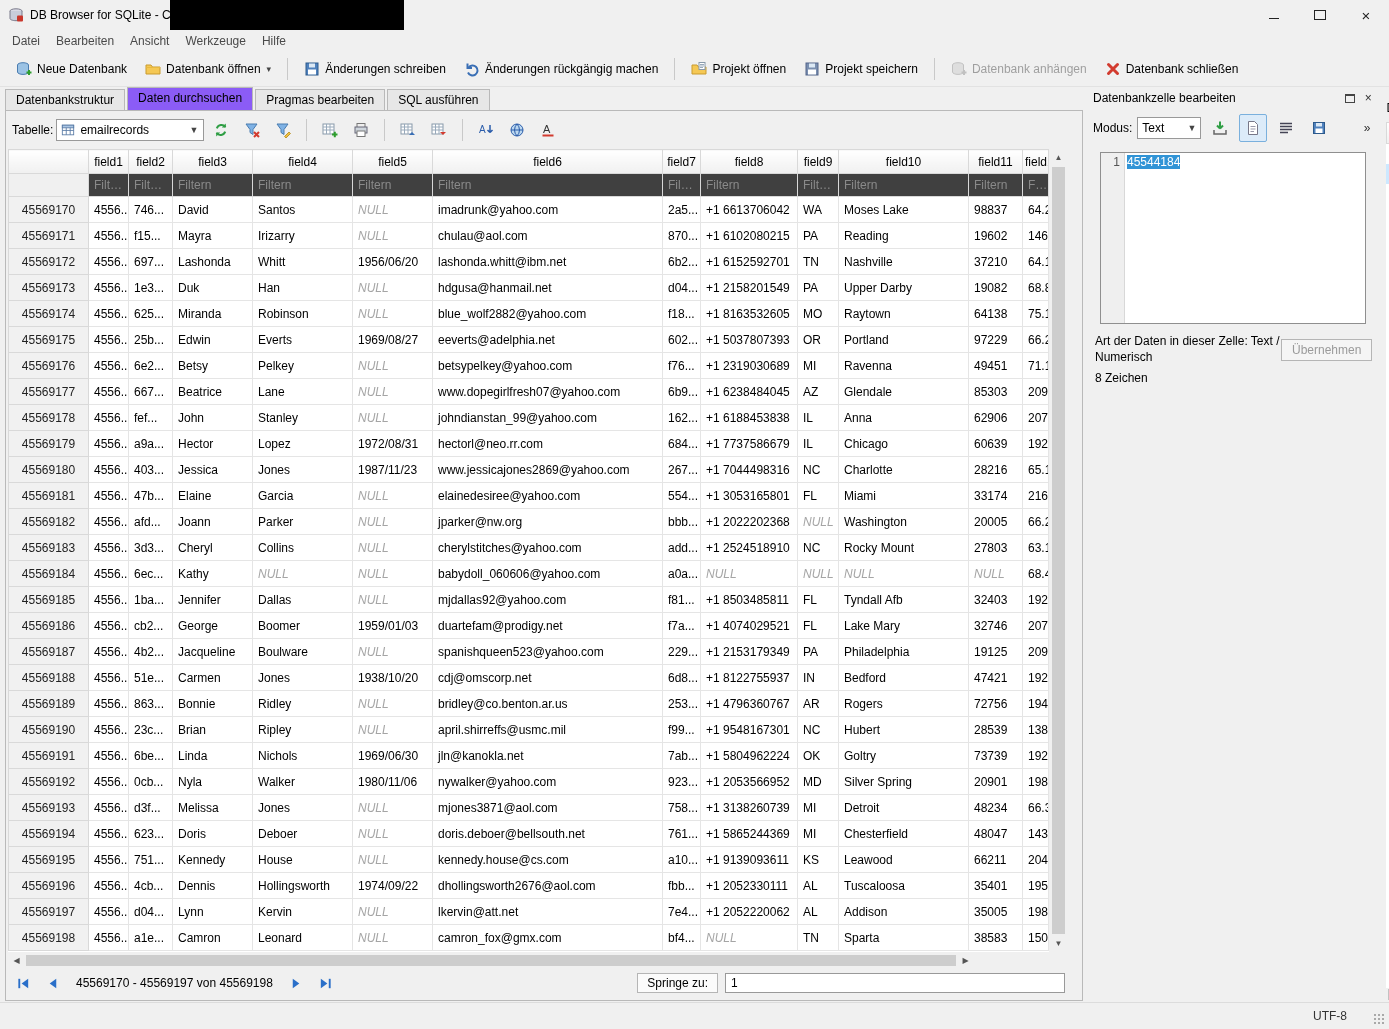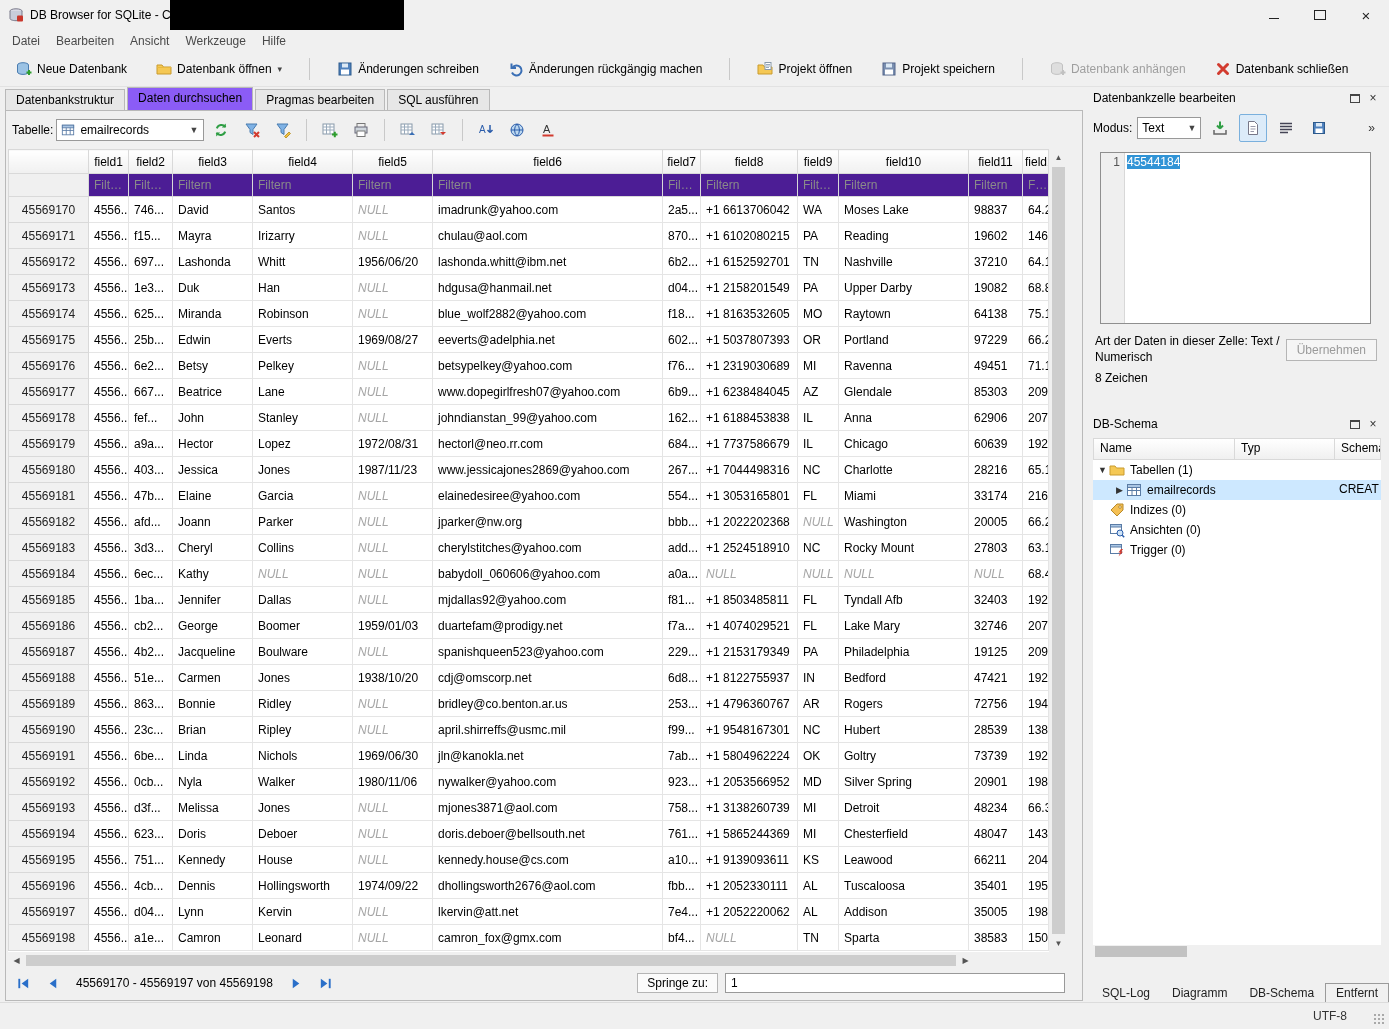--- a/index.html
+++ b/index.html
@@ -16,21 +16,21 @@
   .win-btn{width:46px;height:30px;display:flex;align-items:center;justify-content:center;color:#222;font-size:13px}
   .max-glyph{width:10px;height:8px;border:1px solid #222}
   .min-glyph{width:10px;height:1px;background:#222;margin-top:6px}
   .close-glyph{font-size:15px;line-height:1}
 
   
   .menubar{position:absolute;top:30px;left:0;right:0;height:22px;display:flex;align-items:center;padding-left:4px}
   .menu-item{padding:3px 8px;color:#4a4a4a}
 
   
-  .toolbar{position:absolute;top:52px;left:0;right:0;height:34px;display:flex;align-items:center;padding:0 8px;gap:13px;border-bottom:1px solid #e2e2e2}
+  .toolbar{position:absolute;top:52px;left:0;right:0;height:34px;display:flex;align-items:center;padding:0 8px;gap:2px;border-bottom:1px solid #e2e2e2}
   .tbtn{display:flex;align-items:center;gap:5px;padding:4px 7px;white-space:nowrap;border:1px solid transparent;border-radius:2px}
   .tbtn.disabled{color:#9f9f9f}
   .tbtn.disabled svg{opacity:.45;filter:grayscale(1)}
   .caret{font-size:9px;color:#444;margin-left:1px}
   .tsep{width:1px;height:22px;background:#c9c9c9;margin:0 6px}
 
   
   .left-pane{position:absolute;left:5px;top:88px;width:1078px;height:913px}
   .tabbar{display:flex;height:22px;align-items:flex-end}
   .main-tab{padding:3px 10px 4px;border:1px solid #b9b9b9;border-bottom:none;background:#e7e7e7;margin-right:2px;box-sizing:border-box;height:21px;white-space:nowrap}
@@ -42,21 +42,21 @@
   .combo{display:flex;align-items:center;height:22px;width:148px;background:#fff;border:1px solid #999;padding:0 2px 0 4px;gap:5px;box-sizing:border-box}
   .combo .arrow-zone{margin-left:auto;width:15px;display:flex;align-items:center;justify-content:center;color:#444;font-size:9px}
   .ibtn{width:26px;height:26px;display:flex;align-items:center;justify-content:center;border:1px solid transparent;border-radius:2px}
   .filter-box{width:266px;height:22px;border:1px solid #999;padding:0 6px;font:12px "Liberation Sans",sans-serif;box-sizing:border-box;margin-left:6px}
 
   
   .grid-wrap{position:absolute;left:2px;top:38px;width:1041px;height:803px;background:#fff;overflow:hidden}
   table.grid{border-collapse:collapse;table-layout:fixed;width:1040px}
   .grid th{height:23px;background:linear-gradient(#ffffff,#f0f0f0);border:1px solid #d9d9d9;font-weight:normal;overflow:hidden;white-space:nowrap;padding:0 2px}
   .grid td{height:26px;border-right:1px solid #e5e5e5;border-bottom:1px solid #e5e5e5;padding:0 5px;white-space:nowrap;overflow:hidden;box-sizing:border-box}
-  .grid tr.filter-row td{height:23px;color:#8a8a8a;background:#4c1d95;border:1px solid #d9d9d9;text-overflow:ellipsis}
+  .grid tr.filter-row td{height:23px;color:#8a8a8a;background:#404040;border:1px solid #d9d9d9;text-overflow:ellipsis}
   .grid tr.filter-row td.corner{background:#f0f0f0}
   .grid th.corner{background:linear-gradient(#ffffff,#f0f0f0)}
   .grid td.rowhdr{background:#f1f1f1;border:1px solid #d9d9d9;text-align:center;color:#222}
   .grid td.null{color:#a5a5a5;font-style:italic}
 
   
   .vscroll{position:absolute;left:1044px;top:38px;width:17px;height:803px;background:#f0f0f0;display:flex;flex-direction:column;align-items:center}
   .vscroll .sb-arrow,.hscroll .sb-arrow{width:17px;height:17px;display:flex;align-items:center;justify-content:center;color:#555;font-size:8px;flex:none}
   .vscroll .thumb{flex:1;width:13px;background:#cdcdcd;margin:1px 0}
   .hscroll{position:absolute;left:2px;top:842px;width:1059px;height:15px;background:#f0f0f0;display:flex;align-items:center}
@@ -65,21 +65,21 @@
 
   
   .record-nav{position:absolute;left:2px;width:1059px;top:858px;height:28px;display:flex;align-items:center;gap:3px;padding:0 2px;box-sizing:border-box}
   .nbtn{width:24px;height:22px;display:flex;align-items:center;justify-content:center;border:1px solid transparent;border-radius:2px}
   .range-text{margin:16px 8px;white-space:nowrap}
   .goto-group{margin-left:auto;display:flex;align-items:center;gap:7px}
   .goto-label{border:1px solid #b5b5b5;padding:2px 9px;background:#fbfbfb;white-space:nowrap}
   .goto-input{width:340px;height:20px;border:1px solid #999;padding:0 5px;font:12px "Liberation Sans",sans-serif;box-sizing:border-box}
 
   
-  .right-pane{position:absolute;left:1087px;top:88px;width:298px;height:915px;display:flex;flex-direction:column}
+  .right-pane{position:absolute;left:1087px;top:88px;width:298px;height:915px;display:flex;flex-direction:row}
   .dock-header{height:20px;display:flex;align-items:center;padding:0 3px 0 6px;flex:none}
   .dock-title{flex:1;white-space:nowrap}
   .dock-btn{width:18px;height:16px;display:flex;align-items:center;justify-content:center;color:#333}
   .float-glyph{width:8px;height:6px;border:1px solid #444;border-top-width:2px}
 
   .cell-editor-dock{height:316px;display:flex;flex-direction:column;flex:none}
   .mode-row{display:flex;align-items:center;gap:5px;padding:6px 6px 2px 6px}
   .mode-select{width:64px;height:22px;background:#fff;border:1px solid #999;display:flex;align-items:center;padding:0 4px;box-sizing:border-box}
   .mode-select .arrow-zone{margin-left:auto;font-size:9px;color:#444}
   .ibtn.toggled{background:#dcebf9;border:1px solid #7ab0dd}

